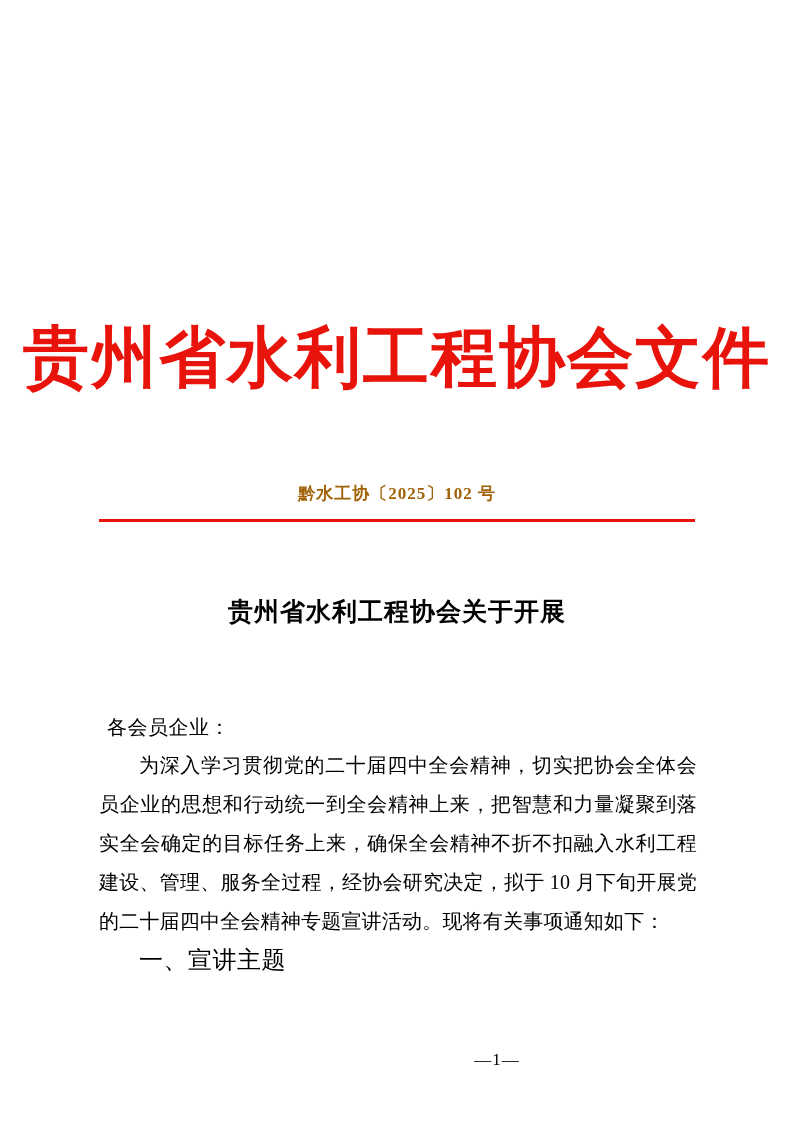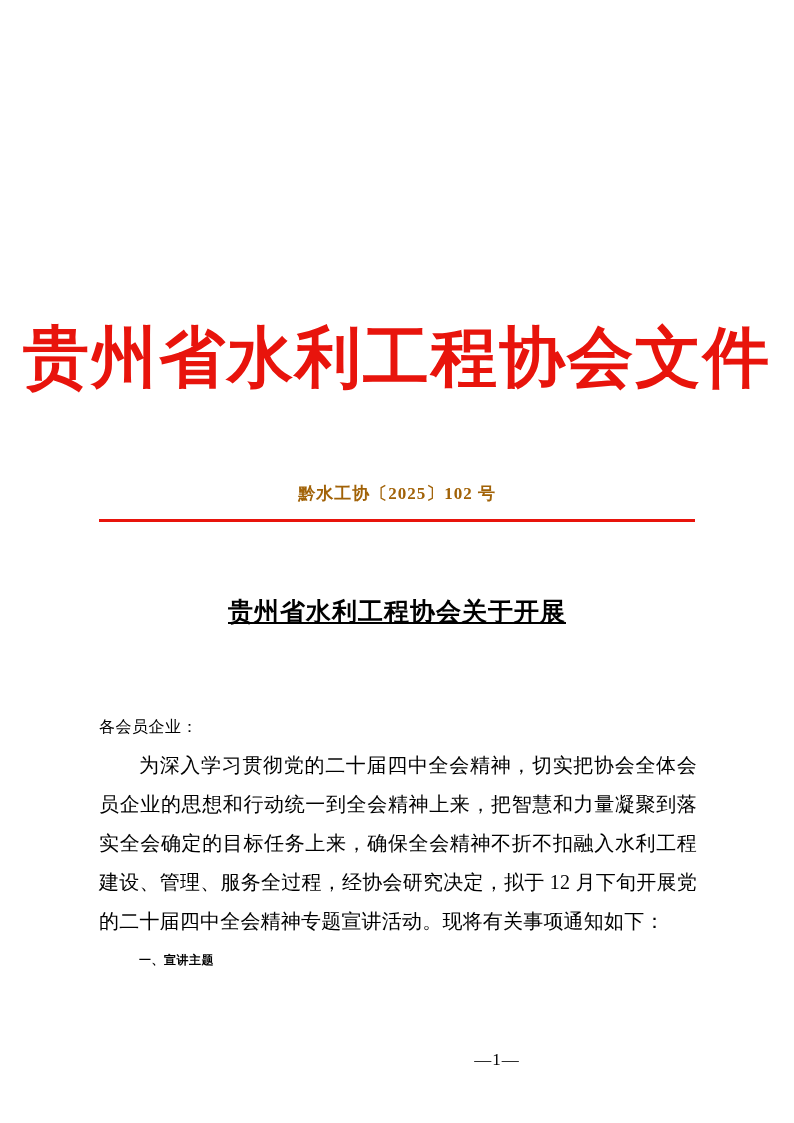--- a/index.html
+++ b/index.html
@@ -67,51 +67,51 @@
   .doc-title {
     position: absolute;
     top: 592px;
     left: 97px;
     width: 600px;
     text-align: center;
     font-weight: bold;
     font-size: 25px;
     line-height: 40px;
     letter-spacing: 1px;
-    text-decoration: underline;
   }
   .doc-title .line {
     display: block;
     white-space: nowrap;
   }
 
   
   .body-block {
     position: absolute;
     top: 708px;
     left: 99px;
     width: 598px;
   }
   .salutation {
-    font-size: 16px;
+    font-size: 20px;
     line-height: 38px;
     letter-spacing: 0.5px;
+    margin-left: 8px;
   }
   .para {
     font-size: 20px;
     line-height: 39px;
     letter-spacing: 0.2px;
     text-align: justify;
     text-justify: inter-ideograph;
     text-indent: 40px;
   }
   .section-heading {
-    font-size: 12px;
+    font-size: 24px;
     line-height: 39px;
-    font-weight: bold;
+    font-weight: normal;
     text-indent: 40px;
     letter-spacing: 0.5px;
   }
 
   .page-number {
     position: absolute;
     bottom: 53px;
     left: 0;
     width: 794px;
     text-align: center;
@@ -133,19 +133,19 @@
   <div class="doc-number">黔水工协〔2025〕102 号</div>
 
   <div class="red-rule"></div>
 
   <div class="doc-title">
     <span class="line">贵州省水利工程协会关于开展</span>
   </div>
 
   <div class="body-block">
     <div class="salutation">各会员企业：</div>
-    <div class="para">为深入学习贯彻党的二十届四中全会精神，切实把协会全体会员企业的思想和行动统一到全会精神上来，把智慧和力量凝聚到落实全会确定的目标任务上来，确保全会精神不折不扣融入水利工程建设、管理、服务全过程，经协会研究决定，拟于 12 月下旬开展党的二十届四中全会精神专题宣讲活动。现将有关事项通知如下：</div>
+    <div class="para">为深入学习贯彻党的二十届四中全会精神，切实把协会全体会员企业的思想和行动统一到全会精神上来，把智慧和力量凝聚到落实全会确定的目标任务上来，确保全会精神不折不扣融入水利工程建设、管理、服务全过程，经协会研究决定，拟于 10 月下旬开展党的二十届四中全会精神专题宣讲活动。现将有关事项通知如下：</div>
     <div class="section-heading">一、宣讲主题</div>
   </div>
 
   <div class="page-number">—1—</div>
 
 </div>
 
 </body></html>

